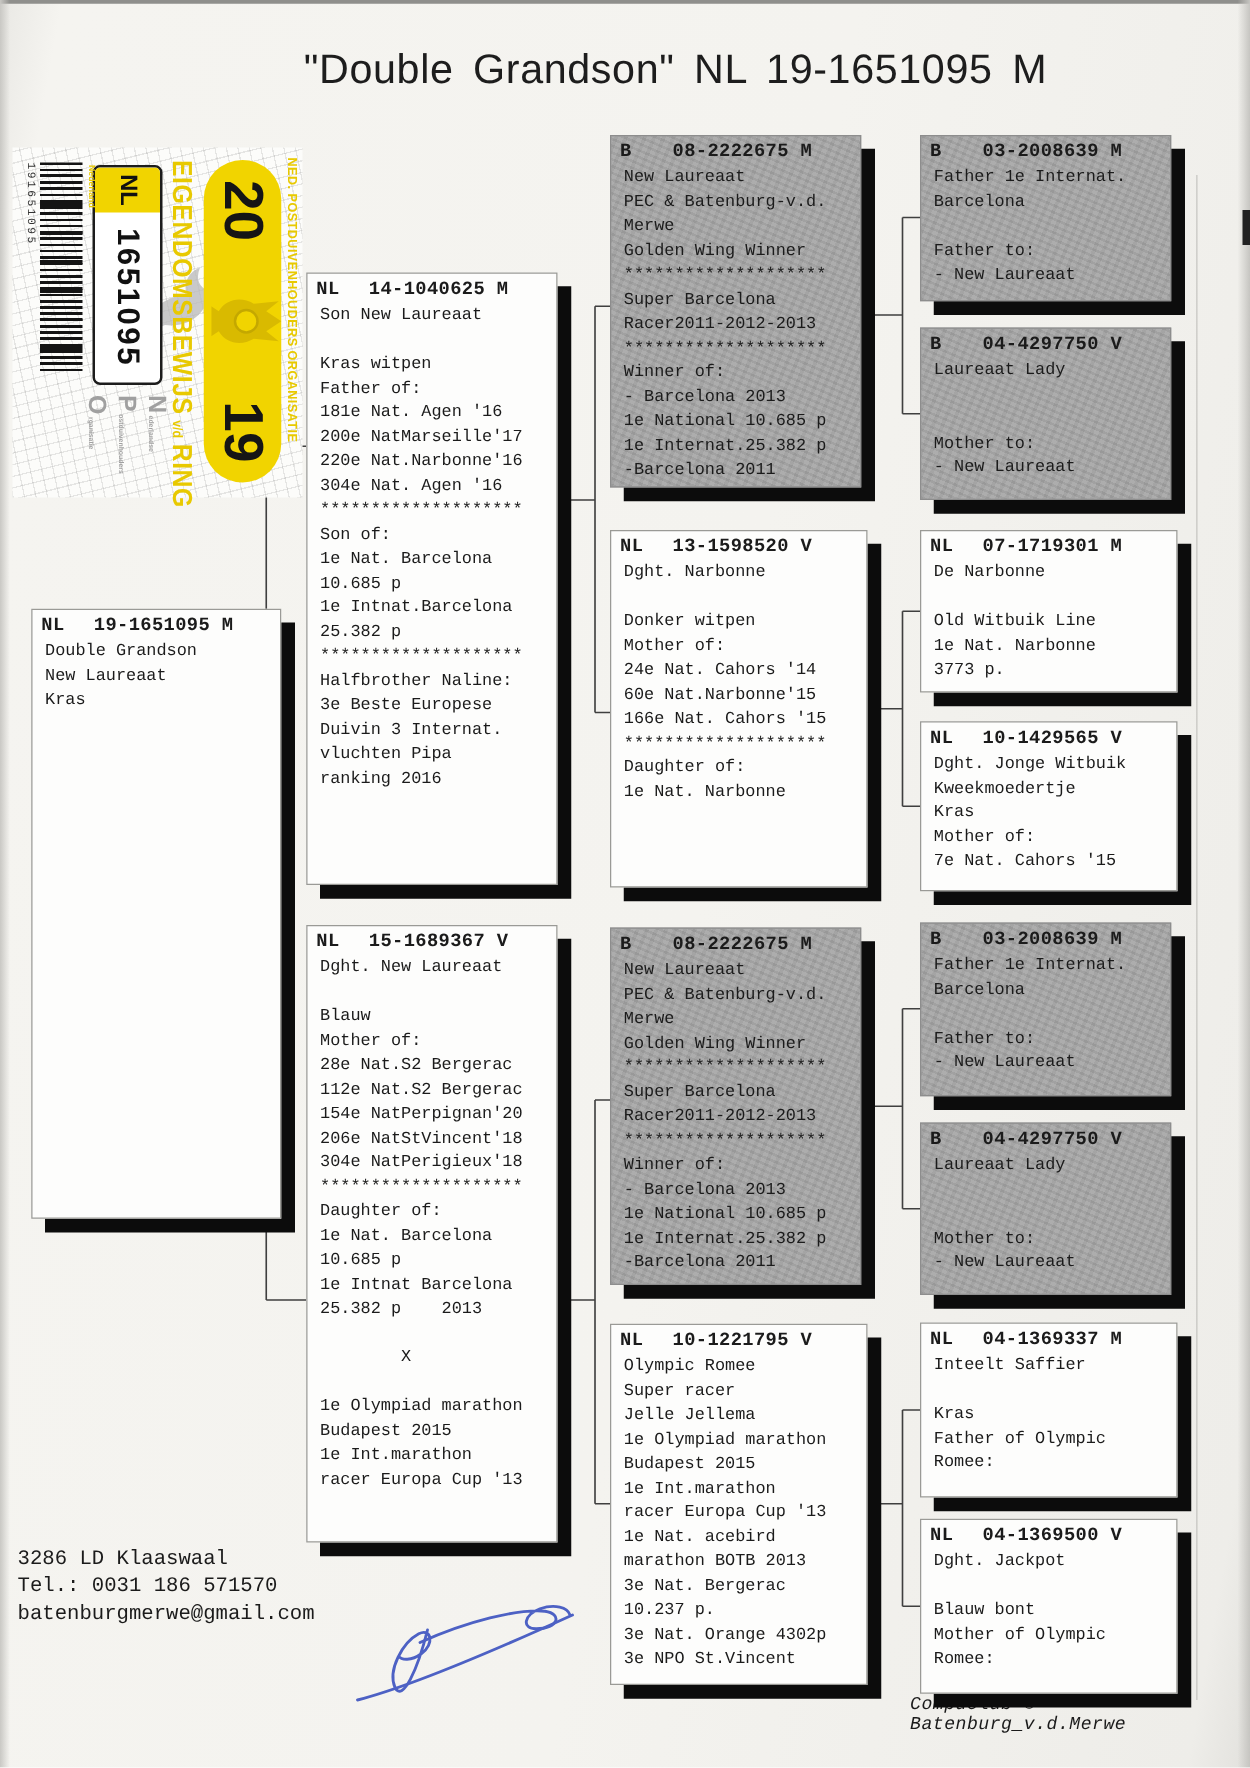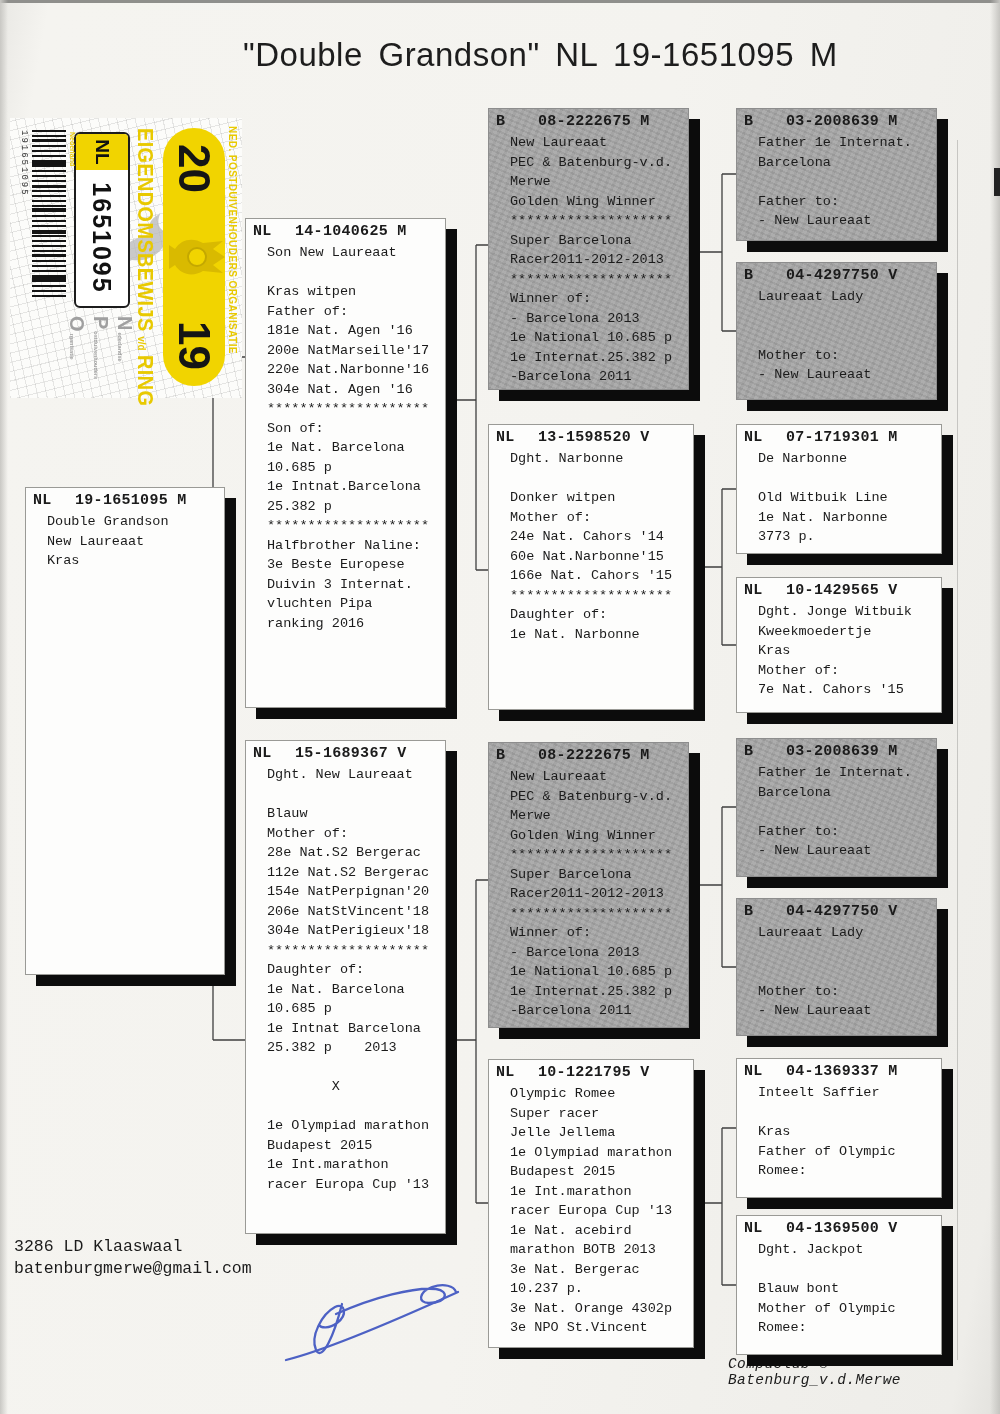--- a/index.html
+++ b/index.html
@@ -21,21 +21,21 @@
   }
   .pbox.gray{
     background:
       repeating-linear-gradient(23deg,rgba(0,0,0,.05) 0 2px,rgba(255,255,255,.04) 2px 5px),
       repeating-linear-gradient(-67deg,rgba(0,0,0,.04) 0 3px,rgba(255,255,255,.03) 3px 7px),
       #a7a7a7;
     border-color:#8d8d8d;
   }
   .ph{display:flex;gap:16px;padding:4px 7px 1px 7px;font-weight:bold;font-size:15px;letter-spacing:.3px;}
   .ph .pc{min-width:26px;}
-  .pb{padding:2px 21px;font-size:13.5px;line-height:19.5px;white-space:pre;}
+  .pb{padding:2px 10px;font-size:13.5px;line-height:19.5px;white-space:pre;}
   
   #connectors{left:0;top:0;z-index:1;}
   
   #footer{left:14px;top:1236px;font-size:16.5px;line-height:22px;}
   #footer .fname{font-size:21px;font-weight:bold;letter-spacing:1px;line-height:30px;}
   #credit{left:728px;top:1356px;font-size:14.5px;font-style:italic;letter-spacing:.4px;}
   
   #signature{left:278px;top:1262px;z-index:4;}
   
   #stamp{
@@ -255,20 +255,21 @@
 <div class="pbox" style="left:736px;top:1215px;width:206px;height:140px">
   <div class="ph">
       <span class="pc">NL</span>
       <span class="pr">04-1369500 V</span>
     </div>
   <div class="pb"><div>Dght. Jackpot</div><div>&nbsp;</div><div>Blauw bont</div><div>Mother of Olympic</div><div>Romee:</div></div>
 </div>
 
 <div id="footer" class="abs">
   <div>3286 LD  Klaaswaal</div>
+  <div>Tel.: 0031 186 571570</div>
   <div>batenburgmerwe@gmail.com</div>
 </div>
 
 <svg id="signature" class="abs" width="195" height="115" viewBox="0 0 195 115">
   <g fill="none" stroke="#3b52c0" stroke-width="2.3" stroke-linecap="round" opacity="0.9">
     <path d="M8,98 C40,90 92,70 180,30"></path>
     <path d="M64,42 C56,74 44,100 38,88 C32,74 44,52 57,45 C67,40 70,53 59,61 C51,67 43,66 41,63"></path>
     <path d="M58,52 C96,35 136,25 158,27 C172,29 169,41 151,41 C139,41 141,30 154,25 C166,21 176,24 178,30"></path>
   </g>
 </svg>

